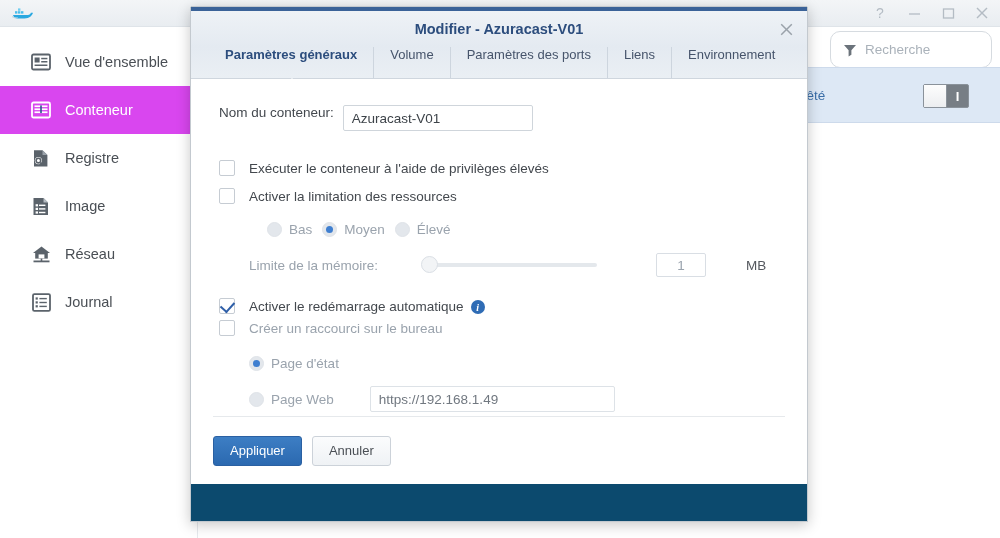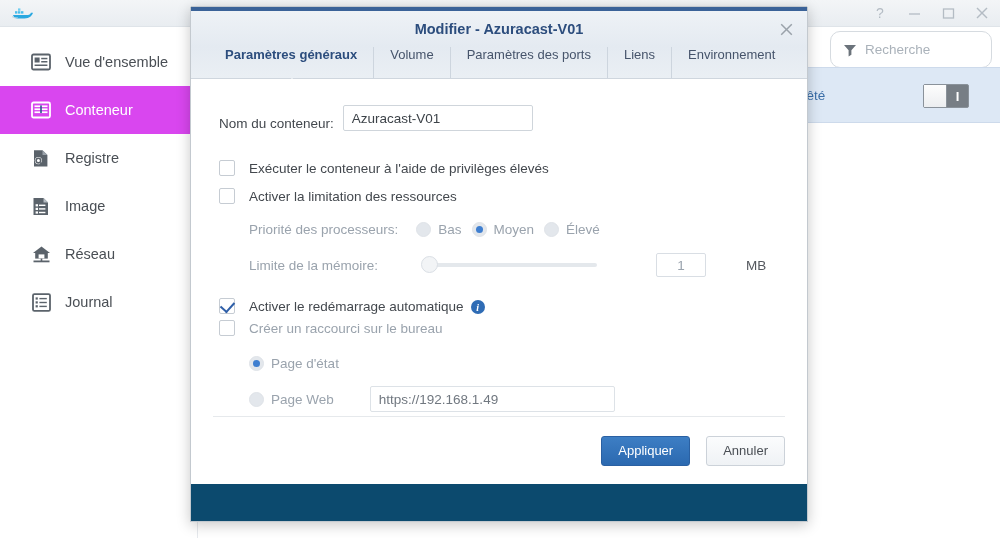--- a/index.html
+++ b/index.html
@@ -177,21 +177,21 @@
   }
 
   .dlg-body {
     position: relative;
     height: 405px;
     background: #ffffff;
     padding: 26px 24px 0 28px;
   }
 
   
-  .row { display: flex; align-items: flex-end; }
+  .row { display: flex; align-items: flex-start; }
   .lbl { color: #43484e; font-size: 13.5px; }
   .txtinput {
     height: 26px;
     border: 1px solid #cfd5db;
     border-radius: 2px;
     background: #fff;
     color: #3d4349; font-size: 13.5px;
     padding: 0 8px;
     display: flex; align-items: center;
   }
@@ -265,22 +265,22 @@
   .url-input {
     width: 245px; height: 26px; margin-left: 26px;
     color: #717880; border-color: #dde2e7;
   }
 
   .dlg-footer {
     position: absolute; left: 0; right: 0; bottom: 0;
     height: 68px;
     border-top: 1px solid #e6e9ec;
     margin: 0 22px;
-    display: flex; align-items: center; justify-content: flex-end;
-    gap: 16px;
+    display: flex; align-items: center; justify-content: flex-start;
+    gap: 10px;
   }
   .btn {
     height: 30px; min-width: 76px;
     border-radius: 3px;
     font-size: 13px;
     display: flex; align-items: center; justify-content: center;
     padding: 0 16px;
   }
   .btn-primary {
     background: linear-gradient(to bottom, #3d7ec4 0%, #2b69b0 100%);
@@ -482,21 +482,20 @@
         <span class="cb"></span>
         <span class="cb-label">Exécuter le conteneur à l'aide de privilèges élevés</span>
       </div>
 
       <div class="cb-row">
         <span class="cb"></span>
         <span class="cb-label">Activer la limitation des ressources</span>
       </div>
 
       <div class="sub-row indent" style="margin-top:4px;">
-        <span class="sub-lbl">Priorité des processeurs:</span>
         <span class="radio" style="margin-left:18px;"></span>
         <span class="radio-txt">Bas</span>
         <span class="radio sel"></span>
         <span class="radio-txt">Moyen</span>
         <span class="radio"></span>
         <span class="radio-txt">Élevé</span>
       </div>
 
       <div class="sub-row indent" style="margin-top:6px;gap:29px;">
         <span class="sub-lbl">Limite de la mémoire:</span>

